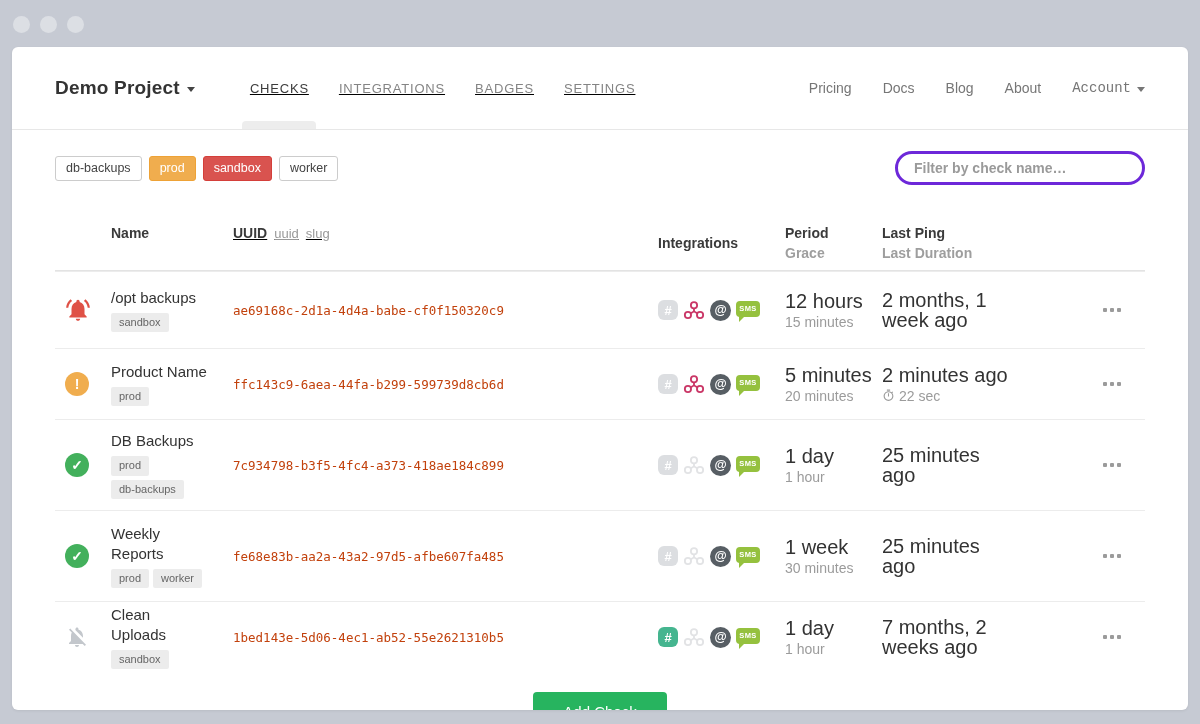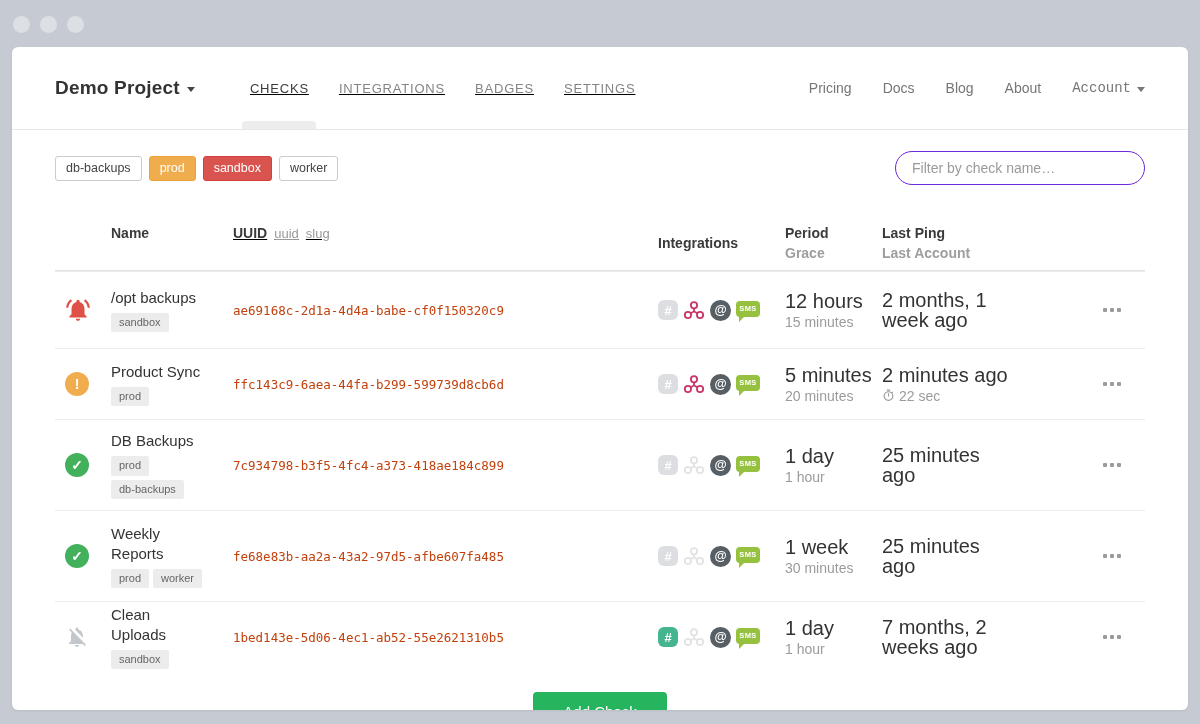--- a/index.html
+++ b/index.html
@@ -35,23 +35,23 @@
   .account { display:flex; align-items:center; cursor:pointer;font-family:Liberation Mono, monospace; }
 
   
   .filter-row { margin-top:21px; display:flex; align-items:center; }
   .tag-buttons { display:flex; gap:7px; }
   .tag-btn { font-size:12.5px; padding:4px 10px; border-radius:3px; border:1px solid #ccc;
              background:#fff; color:#444; cursor:pointer; line-height:1.2; }
   .tag-btn.warning { background:#f0ad4e; border-color:#eea236; color:#fff; }
   .tag-btn.danger  { background:#d9534f; border-color:#d43f3a; color:#fff; }
   .search-wrap { margin-left:auto; }
-  .search-input { width:250px; height:34px; border:1px solid #6d28d9; border-radius:17px;
+  .search-input { width:250px; height:34px; border:3px solid #6d28d9; border-radius:17px;
                   padding:0 16px; font-size:14px; color:#333; outline:none;
-                  font-family:"Liberation Sans", sans-serif; }
+                  font-family:"Liberation Sans", sans-serif;font-weight:bold; }
   .search-input::placeholder { color:#9a9a9a; }
 
   
   .checks-table { margin-top:40px; }
   .thead { display:flex; padding-bottom:9px; border-bottom:1px solid #e3e3e3; }
   .cell { flex:none; }
   .c-status { width:56px; padding-left:10px; display:flex; align-items:center; }
   .c-name   { width:122px; padding-right:24px; }
   .c-uuid   { width:425px; }
   .c-intg   { width:127px; display:flex; align-items:center; gap:5px; }
@@ -167,21 +167,21 @@
             <span class="slug-toggle">slug</span>
           </div>
         </div>
         <div class="cell c-intg th">Integrations</div>
         <div class="cell c-period">
           <div class="th">Period</div>
           <div class="th-sub">Grace</div>
         </div>
         <div class="cell c-ping">
           <div class="th">Last Ping</div>
-          <div class="th-sub">Last Account</div>
+          <div class="th-sub">Last Duration</div>
         </div>
         <div class="cell c-menu"></div>
       </div>
 
       <div class="trow h77">
         <div class="cell c-status">
           <svg width="26" height="26" viewBox="0 0 24 24">
             <path fill="#df5146" d="M12 22c1.1 0 2-.9 2-2h-4c0 1.1.9 2 2 2zM18 16v-5c0-3.07-1.64-5.64-4.5-6.32V4c0-.83-.67-1.5-1.5-1.5S10.5 3.17 10.5 4v.68C7.63 5.36 6 7.92 6 11v5l-2 2v1h16v-1l-2-2z"></path>
             <path fill="#df5146" d="M6.58 3.58 5.15 2.15C2.76 3.97 1.19 6.8 1.04 10h2c.15-2.65 1.51-4.97 3.54-6.42zM20.96 10h2c-.15-3.2-1.72-6.03-4.11-7.85l-1.42 1.43c2.02 1.45 3.39 3.77 3.53 6.42z"></path>
           </svg>
@@ -220,21 +220,21 @@
               <i></i>
             </div>
         </div>
       </div>
 
       <div class="trow h71">
         <div class="cell c-status">
           <span class="status-circle st-warn">!</span>
         </div>
         <div class="cell c-name">
-          <span class="check-name">Product Sync</span>
+          <span class="check-name">Product Name</span>
           <div class="tag-list">
             <span class="row-tag">prod</span>
           </div>
         </div>
         <div class="cell c-uuid"><span class="uuid-code">ffc143c9-6aea-44fa-b299-599739d8cb6d</span></div>
         <div class="cell c-intg">
           <span class="intg intg-slack off">#</span>
           <span class="intg intg-webhook on">
             <svg width="22" height="22" viewBox="0 0 24 24">
                 <circle cx="12" cy="6.8" r="3.4"></circle>

